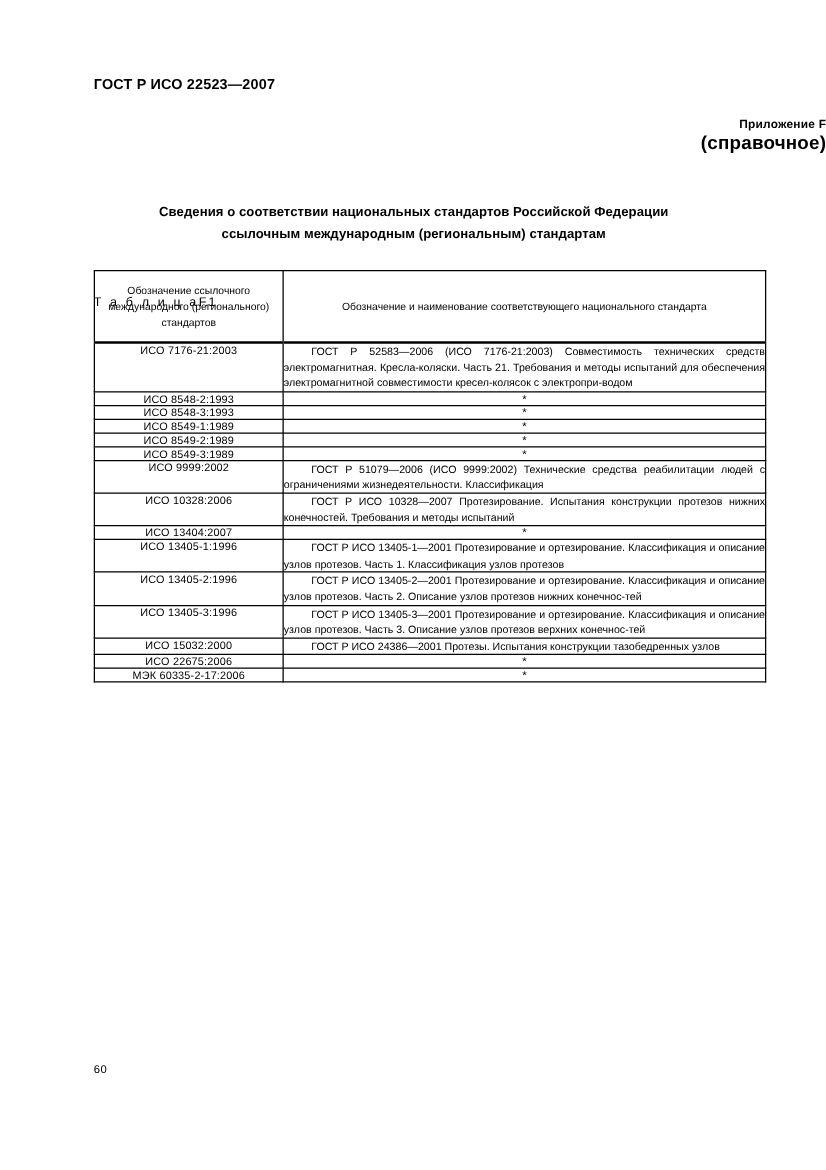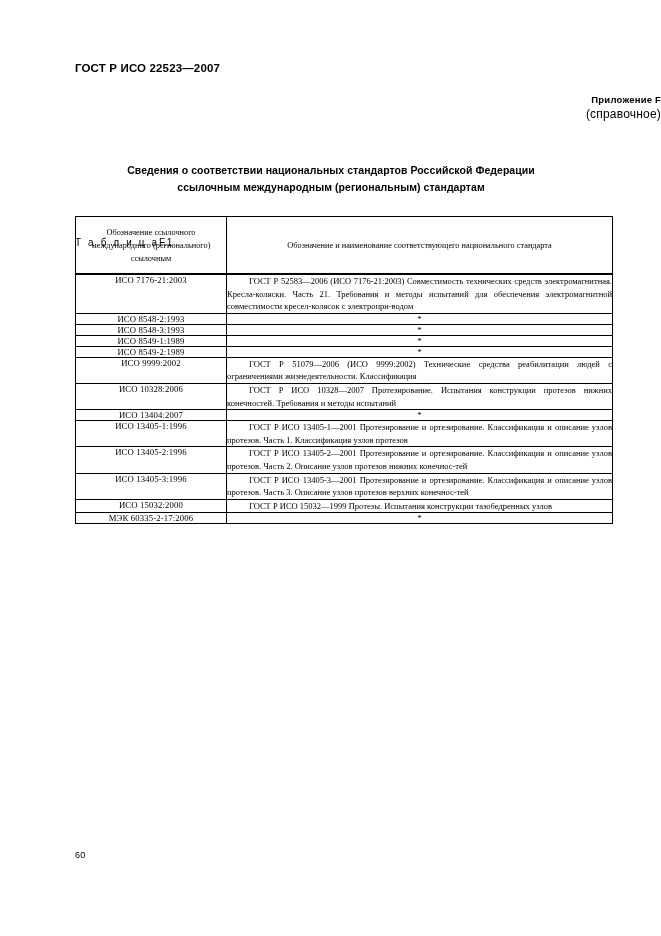--- a/index.html
+++ b/index.html
@@ -45,22 +45,22 @@
     width: 661px;
     text-align: right;
   }
   .annex-title {
     font-size: 9.5px;
     font-weight: bold;
     letter-spacing: 0.2px;
     line-height: 15px;
   }
   .annex-sub {
-    font-size: 12px;
-    font-weight: normal;
+    font-size: 15px;
+    font-weight: bold;
     letter-spacing: 0.2px;
     line-height: 15px;
   }
 
   
   .main-heading {
     position: absolute;
     left: 75px;
     top: 162px;
     width: 512px;
@@ -96,21 +96,20 @@
     font-size: 8.4px;
   }
   .ref-table col.c1 { width: 151px; }
   .ref-table col.c2 { width: 386px; }
 
   .ref-table th,
   .ref-table td {
     border: 1px solid #000000;
     vertical-align: top;
     padding: 0;
-    font-family: Liberation Serif, serif;
   }
 
   .ref-table thead th {
     height: 56px;
     vertical-align: middle;
     font-weight: normal;
     border-bottom-width: 2px;
   }
   .th-1 {
     text-align: center;
@@ -184,21 +183,21 @@
   <table class="ref-table" id="ref-table">
     <colgroup>
       <col class="c1">
       <col class="c2">
     </colgroup>
     <thead>
       <tr>
         <th class="th-1">
           <div>Обозначение ссылочного</div>
           <div>международного (регионального)</div>
-          <div>ссылочным</div>
+          <div>стандартов</div>
         </th>
         <th class="th-2">
           <div>Обозначение и наименование соответствующего национального стандарта</div>
         </th>
       </tr>
     </thead>
     <tbody id="table-body">
         <tr>
           <td class="cell-code">ИСО 7176-21:2003</td>
           <td class="cell-desc">ГОСТ Р 52583—2006 (ИСО 7176-21:2003) Совместимость технических средств электромагнитная. Кресла-коляски. Часть 21. Требования и методы испытаний для обеспечения электромагнитной совместимости кресел-колясок с электропри-водом</td>
@@ -213,20 +212,24 @@
         </tr>
         <tr>
           <td class="cell-code">ИСО 8549-1:1989</td>
           <td class="cell-star">*</td>
         </tr>
         <tr>
           <td class="cell-code">ИСО 8549-2:1989</td>
           <td class="cell-star">*</td>
         </tr>
         <tr>
+          <td class="cell-code">ИСО 8549-3:1989</td>
+          <td class="cell-star">*</td>
+        </tr>
+        <tr>
           <td class="cell-code">ИСО 9999:2002</td>
           <td class="cell-desc">ГОСТ Р 51079—2006 (ИСО 9999:2002) Технические средства реабилитации людей с ограничениями жизнедеятельности. Классификация</td>
         </tr>
         <tr>
           <td class="cell-code">ИСО 10328:2006</td>
           <td class="cell-desc">ГОСТ Р ИСО 10328—2007 Протезирование. Испытания конструкции протезов нижних конечностей. Требования и методы испытаний</td>
         </tr>
         <tr>
           <td class="cell-code">ИСО 13404:2007</td>
           <td class="cell-star">*</td>
@@ -238,21 +241,25 @@
         <tr>
           <td class="cell-code">ИСО 13405-2:1996</td>
           <td class="cell-desc">ГОСТ Р ИСО 13405-2—2001 Протезирование и ортезирование. Классификация и описание узлов протезов. Часть 2. Описание узлов протезов нижних конечнос-тей</td>
         </tr>
         <tr>
           <td class="cell-code">ИСО 13405-3:1996</td>
           <td class="cell-desc">ГОСТ Р ИСО 13405-3—2001 Протезирование и ортезирование. Классификация и описание узлов протезов. Часть 3. Описание узлов протезов верхних конечнос-тей</td>
         </tr>
         <tr>
           <td class="cell-code">ИСО 15032:2000</td>
-          <td class="cell-desc">ГОСТ Р ИСО 15032—1999 Протезы. Испытания конструкции тазобедренных узлов</td>
+          <td class="cell-desc">ГОСТ Р ИСО 24386—2001 Протезы. Испытания конструкции тазобедренных узлов</td>
+        </tr>
+        <tr>
+          <td class="cell-code">ИСО 22675:2006</td>
+          <td class="cell-star">*</td>
         </tr>
         <tr>
           <td class="cell-code">МЭК 60335-2-17:2006</td>
           <td class="cell-star">*</td>
         </tr>
       </tbody>
   </table>
 
   <div class="page-number">60</div>
 

